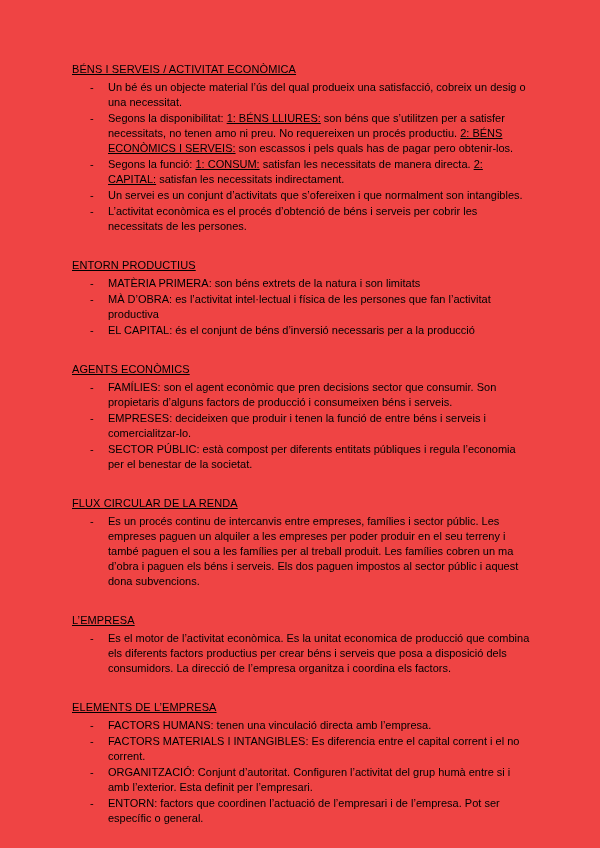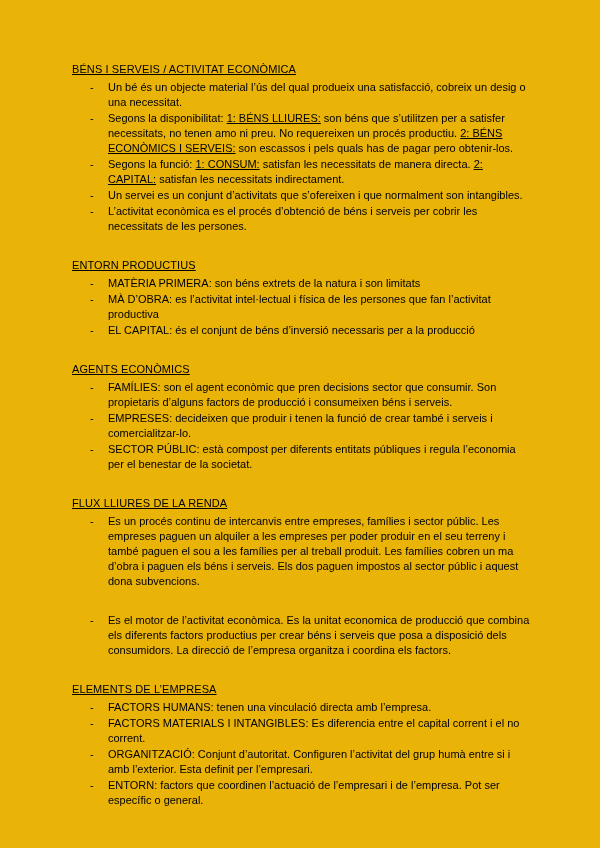--- a/index.html
+++ b/index.html
@@ -10,21 +10,21 @@
   body {
     width: 600px;
     height: 848px;
     overflow: hidden;
   }
   .page {
     box-sizing: border-box;
     width: 600px;
     height: 848px;
     padding: 62px 70px 36px 72px;
-    background: #eab308;
+    background: #ef4444;
     color: #000000;
     font-family: "Liberation Sans", sans-serif;
     font-size: 11px;
     line-height: 15px;
     overflow: hidden;
   }
   .doc-section {
     margin: 0 0 24px 0;
   }
   .doc-section:last-child {
@@ -108,40 +108,41 @@
 
   <section class="doc-section">
     <h2 class="heading">AGENTS ECONÒMICS</h2>
     <div class="bullets">
         <div class="bullet-item">
           <span class="dash">-</span>
           <span class="bullet-text"><span>FAMÍLIES: son el agent econòmic que pren decisions sector que consumir. Son propietaris d’alguns factors de producció i consumeixen béns i serveis.</span></span>
         </div>
         <div class="bullet-item">
           <span class="dash">-</span>
-          <span class="bullet-text"><span>EMPRESES: decideixen que produir i tenen la funció de crear també i serveis i comercialitzar-lo.</span></span>
+          <span class="bullet-text"><span>EMPRESES: decideixen que produir i tenen la funció de entre béns i serveis i comercialitzar-lo.</span></span>
         </div>
         <div class="bullet-item">
           <span class="dash">-</span>
           <span class="bullet-text"><span>SECTOR PÚBLIC: està compost per diferents entitats públiques i regula l’economia per el benestar de la societat.</span></span>
         </div>
       </div>
   </section>
 
   <section class="doc-section">
-    <h2 class="heading">FLUX LLIURES DE LA RENDA</h2>
+    <h2 class="heading">FLUX CIRCULAR DE LA RENDA</h2>
     <div class="bullets">
         <div class="bullet-item">
           <span class="dash">-</span>
           <span class="bullet-text"><span>Es un procés continu de intercanvis entre empreses, famílies i sector públic. Les empreses paguen un alquiler a les empreses per poder produir en el seu terreny i també paguen el sou a les famílies per al treball produit. Les famílies cobren un ma d’obra i paguen els béns i serveis. Els dos paguen impostos al sector públic i aquest dona subvencions.</span></span>
         </div>
       </div>
   </section>
 
   <section class="doc-section">
+    <h2 class="heading">L’EMPRESA</h2>
     <div class="bullets">
         <div class="bullet-item">
           <span class="dash">-</span>
           <span class="bullet-text"><span>Es el motor de l’activitat econòmica. Es la unitat economica de producció que combina els diferents factors productius per crear béns i serveis que posa a disposició dels consumidors. La direcció de l’empresa organitza i coordina els factors.</span></span>
         </div>
       </div>
   </section>
 
   <section class="doc-section">
     <h2 class="heading">ELEMENTS DE L’EMPRESA</h2>

